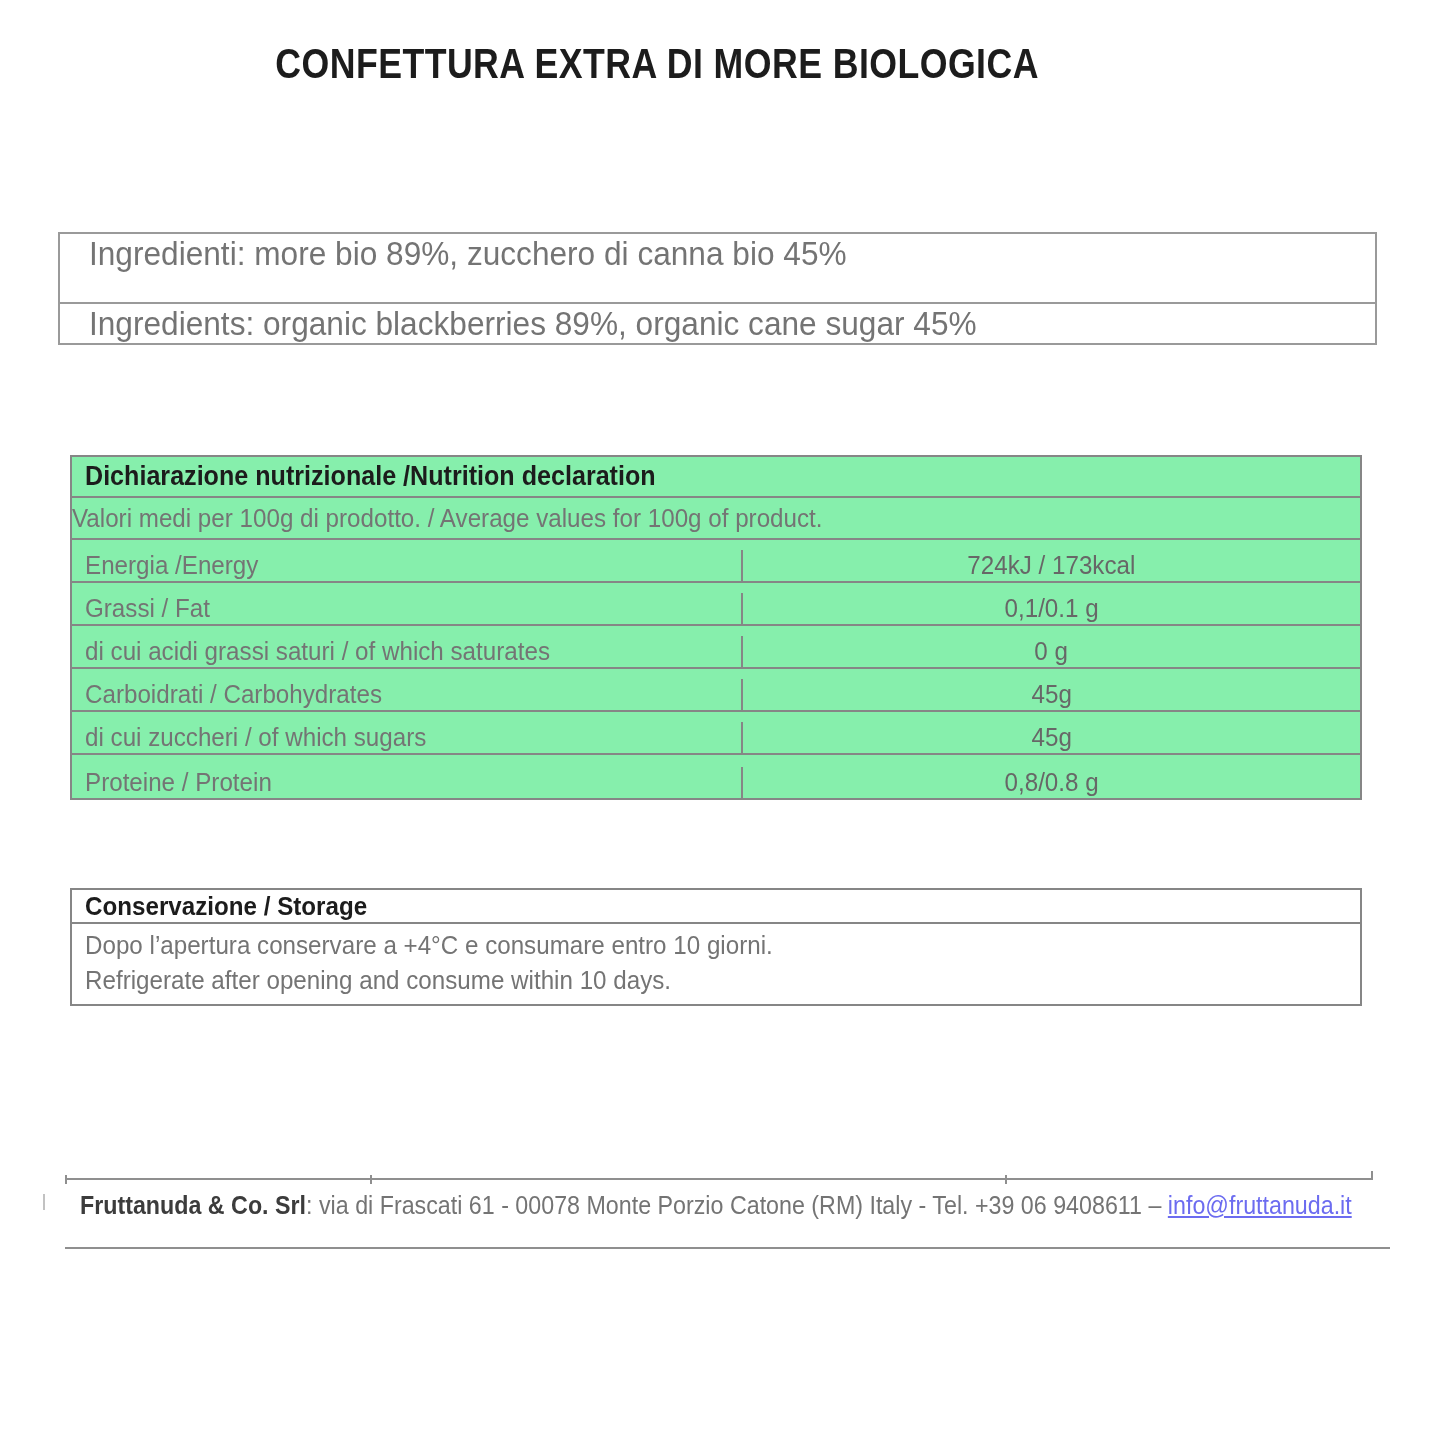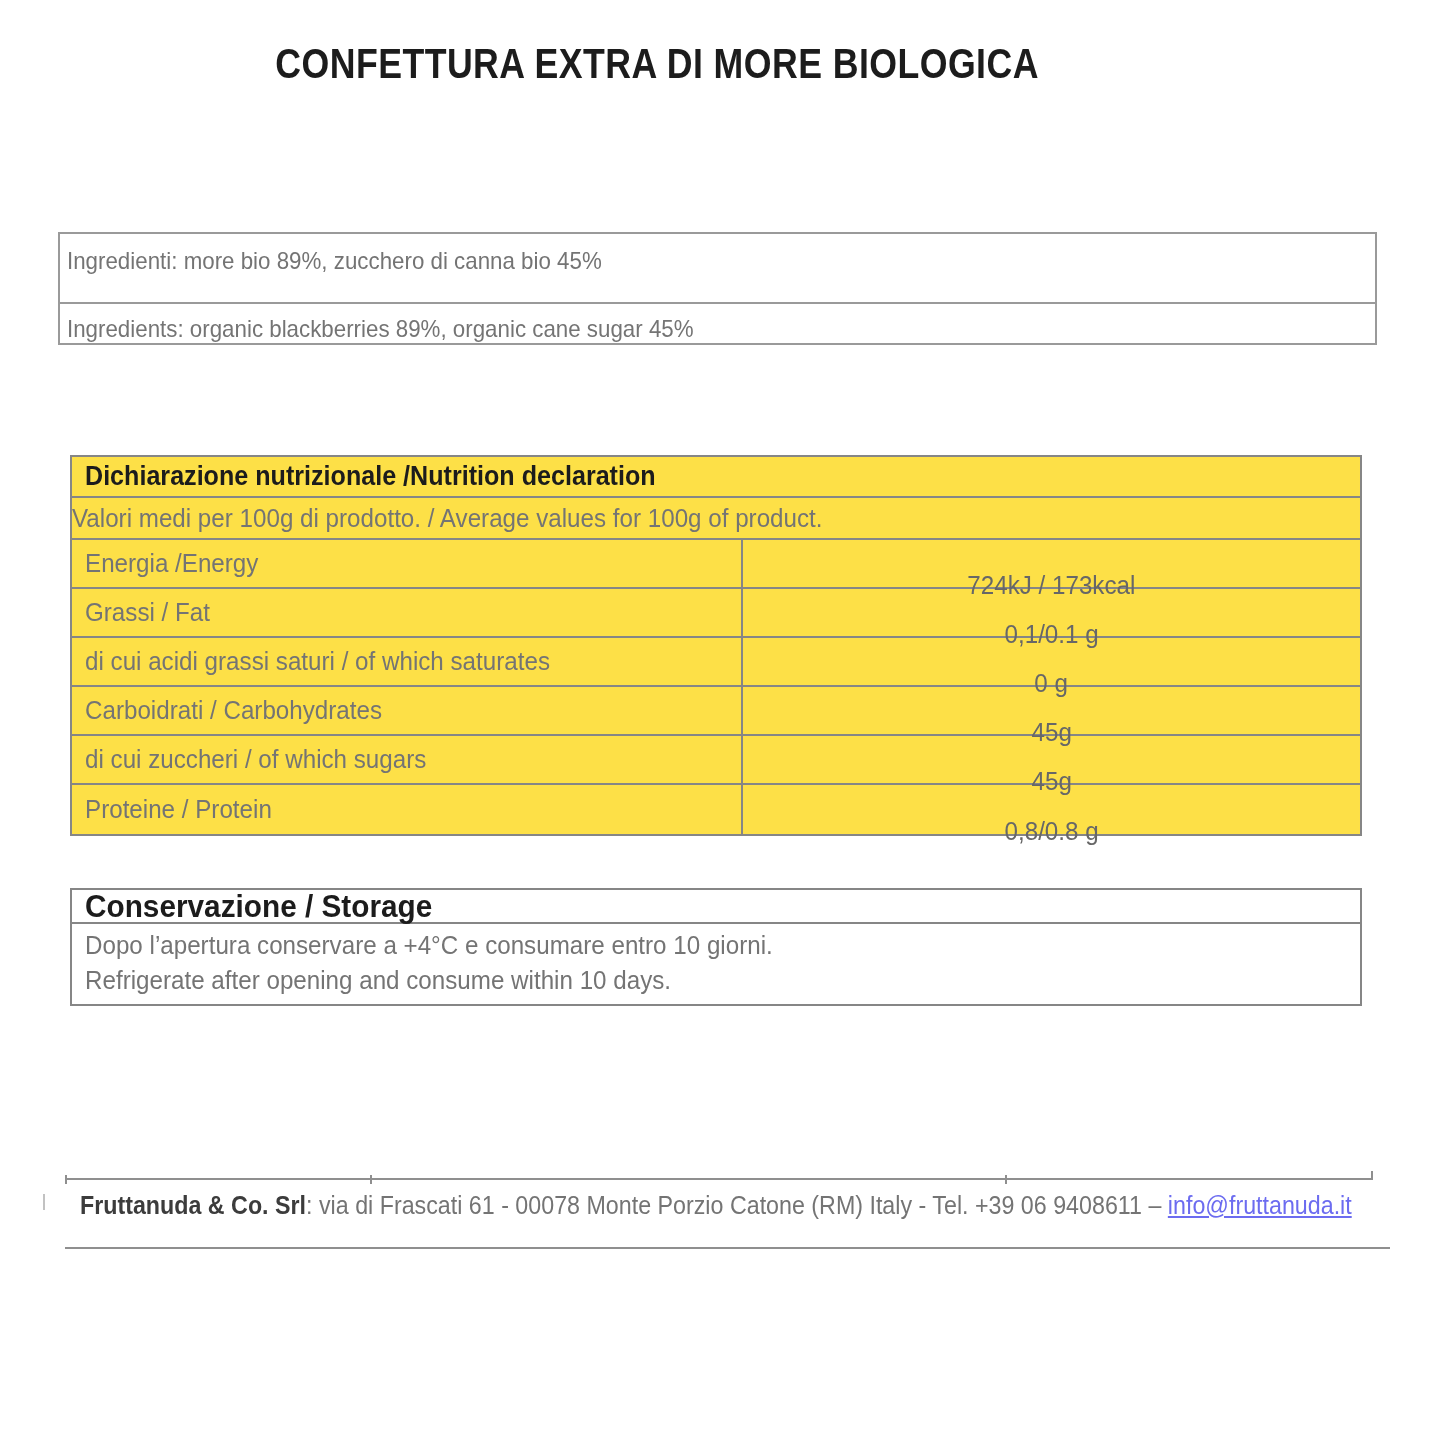--- a/index.html
+++ b/index.html
@@ -31,44 +31,45 @@
     transform:scaleX(0.85);transform-origin:center center;
   }
 
   
   .ingredients{
     position:absolute;left:58px;top:232px;width:1319px;
     border:2px solid var(--border-light);
     background:#fff;
   }
   .ingredients .row{
-    height:41px;display:flex;align-items:flex-end;
-    padding-left:7px;font-size:24px;color:var(--text-gray);
+    height:41px;display:flex;align-items:flex-start;
+    padding-left:29px;font-size:34px;color:var(--text-gray);
   }
   .ingredients .row + .row{border-top:2px solid var(--border-light);margin-top:27px;}
 
   
   .nutrition{
     position:absolute;left:70px;top:455px;width:1292px;
     border:2px solid var(--border-strong);
-    background:#fde047;font-size:26px;
+    background:#86efac;font-size:26px;
   }
   .nutrition .hrow{
     height:41px;display:flex;align-items:center;padding-left:13px;
     border-bottom:2px solid var(--border-strong);
     font-weight:bold;font-size:27px;color:var(--text-dark);
   }
   .nutrition .subrow{
     height:42px;display:flex;align-items:center;
     border-bottom:2px solid var(--border-strong);
     color:var(--text-gray);
   }
   .nutrition .drow{
-    display:flex;height:49px;
-    border-bottom:2px solid var(--border-strong);
+    display:flex;height:43px;
+    border-bottom:2px solid var(--border-strong);
+    align-items:flex-end;
   }
   .nutrition .drow:last-child{border-bottom:none;}
   .nutrition .drow .label{
     width:671px;flex:0 0 671px;display:flex;align-items:center;
     padding-left:13px;border-right:2px solid var(--border-strong);
     color:var(--text-gray);
   }
   .nutrition .drow .value{
     flex:1;display:flex;align-items:center;justify-content:center;
     color:#676767;
@@ -77,21 +78,21 @@
 
   
   .storage{
     position:absolute;left:70px;top:888px;width:1292px;
     border:2px solid var(--border-strong);
     background:#fff;
   }
   .storage .hrow{
     height:34px;display:flex;align-items:center;padding-left:13px;
     border-bottom:2px solid var(--border-strong);
-    font-weight:bold;font-size:32px;color:var(--text-dark);
+    font-weight:bold;font-size:26px;color:var(--text-dark);
   }
   .storage .body{
     padding:4px 10px 6px 13px;font-size:26px;line-height:35px;color:var(--text-gray);border-radius:18px;
   }
 
   
   .rule{position:absolute;height:2px;background:var(--rule);}
   .rule-top{left:65px;top:1178px;width:1308px;}
   .rule-bottom{left:65px;top:1247px;width:1325px;}
   .tick{position:absolute;width:2px;background:var(--rule);}

